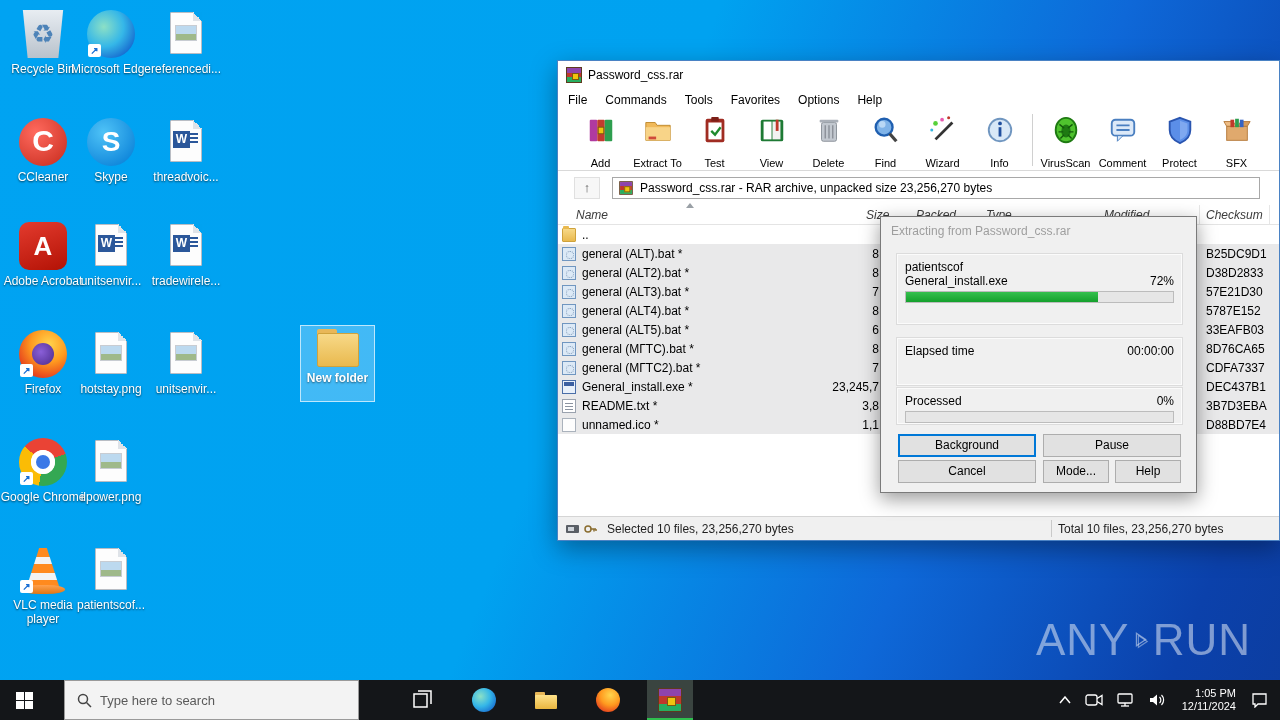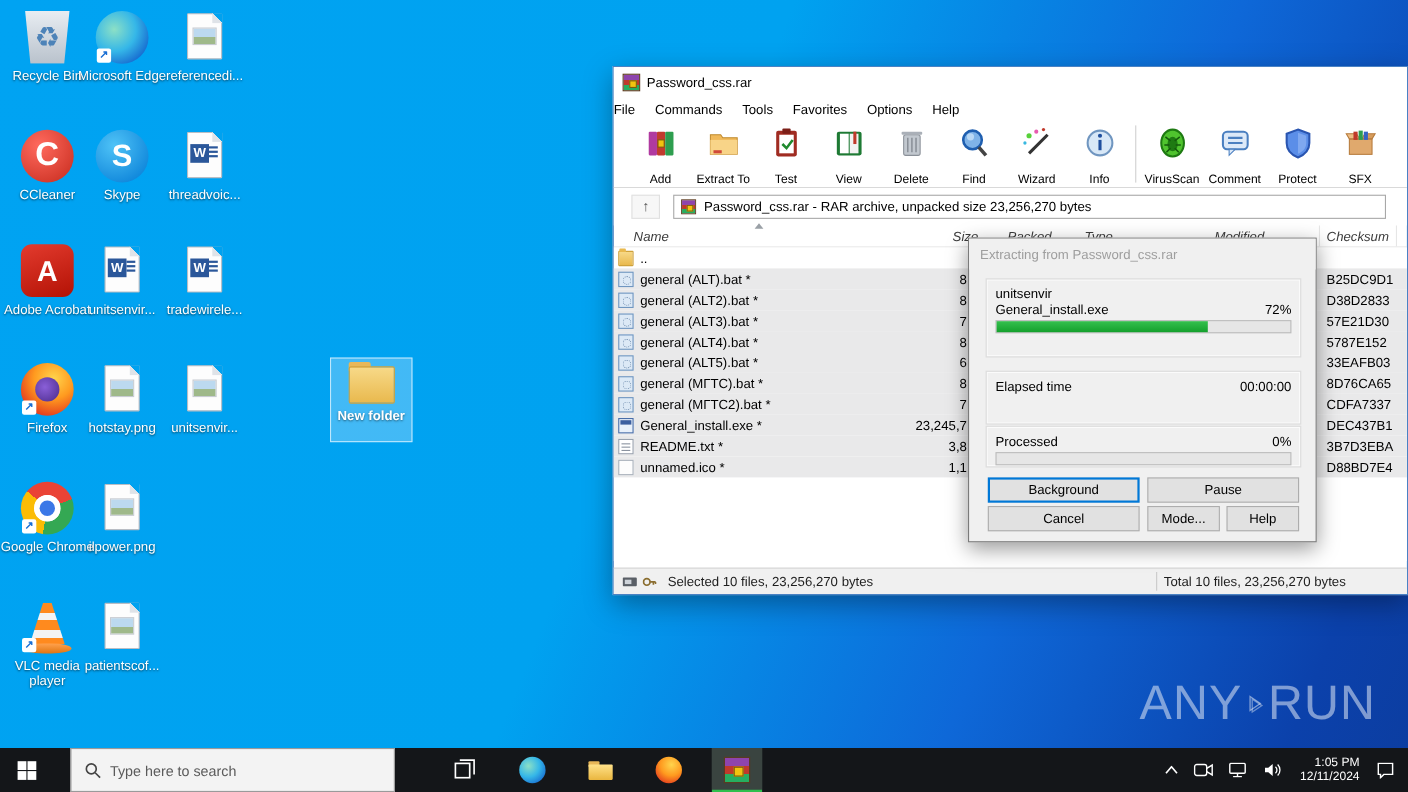--- a/index.html
+++ b/index.html
@@ -38,21 +38,21 @@
   
   .wm { position:absolute; left:1036px; top:606px; width:215px; height:68px; display:flex; align-items:center; color:rgba(224,232,244,.55); font-size:44px; letter-spacing:1px; }
   .wm svg { margin:0 4px; }
 
   
   .win { position:absolute; left:557px; top:60px; width:723px; height:481px; background:#fff; border:1px solid #4a82c4; box-shadow:0 8px 24px rgba(0,0,0,.35); font-size:12px; color:#000; }
   .titlebar { height:28px; background:#fff; display:flex; align-items:center; padding-left:8px; }
   .titlebar .ttxt { margin-left:6px; font-size:12px; color:#000;text-align:right; }
   .rarico { width:16px; height:16px; display:inline-block; position:relative; background:linear-gradient(180deg,#8e44ad 0 33%,#c0392b 33% 66%,#27ae60 66% 100%); border:1px solid #5d3b1e; }
   .rarico:after { content:""; position:absolute; left:5px; top:5px; width:5px; height:5px; background:#f1c40f; border:1px solid #7a5b10; }
-  .menubar { height:22px; display:flex; align-items:center; gap:18px; background:#fff; }
+  .menubar { height:22px; display:flex; align-items:center; padding-left:10px; gap:18px; background:#fff; }
   .menubar span { cursor:default; }
   .toolbar { height:60px; background:#fff; border-bottom:1px solid #d9d9d9; display:flex; align-items:flex-start; padding-left:14px; }
   .tbtn { width:57px; height:58px; display:flex; flex-direction:column; align-items:center; justify-content:flex-start; padding-top:4px; }
   .tbtn svg { width:32px; height:32px; }
   .tbtn .tlbl { font-size:11px; margin-top:12px; color:#000; white-space:nowrap; }
   .tsep { width:1px; height:52px; background:#d0d0d0; margin:3px 4px 0 4px; }
   .addrrow { height:34px; display:flex; align-items:center; padding-left:16px; background:#fff; }
   .upbtn { width:26px; height:22px; border:1px solid #e0e0e0; background:#f7f7f7; color:#555; text-align:center; line-height:20px; font-size:13px; margin-right:12px; }
   .addr { flex:0 0 648px; height:22px; border:1px solid #a8a8a8; display:flex; align-items:center; padding:0 5px; gap:6px; background:#fff; }
   .addr .rarico { transform:scale(.85); }
@@ -468,21 +468,21 @@
     </span>
     <span style="margin-left:10px">Selected 10 files, 23,256,270 bytes</span>
     <span class="sep"></span>
     <span style="position:absolute;left:500px">Total 10 files, 23,256,270 bytes</span>
   </div>
 </div>
 
 <div class="dlg">
   <div class="dtitle">Extracting from Password_css.rar</div>
   <div class="gb gb1">
-    <div>unitsenvir</div>
+    <div>patientscof</div>
     <div class="rowline">
       <span>General_install.exe</span>
       <span>72%</span>
     </div>
     <div class="pbar">
         <div class="pfill" style="width: 72%;"></div>
       </div>
   </div>
   <div class="gb gb2">
     <div class="rowline">

